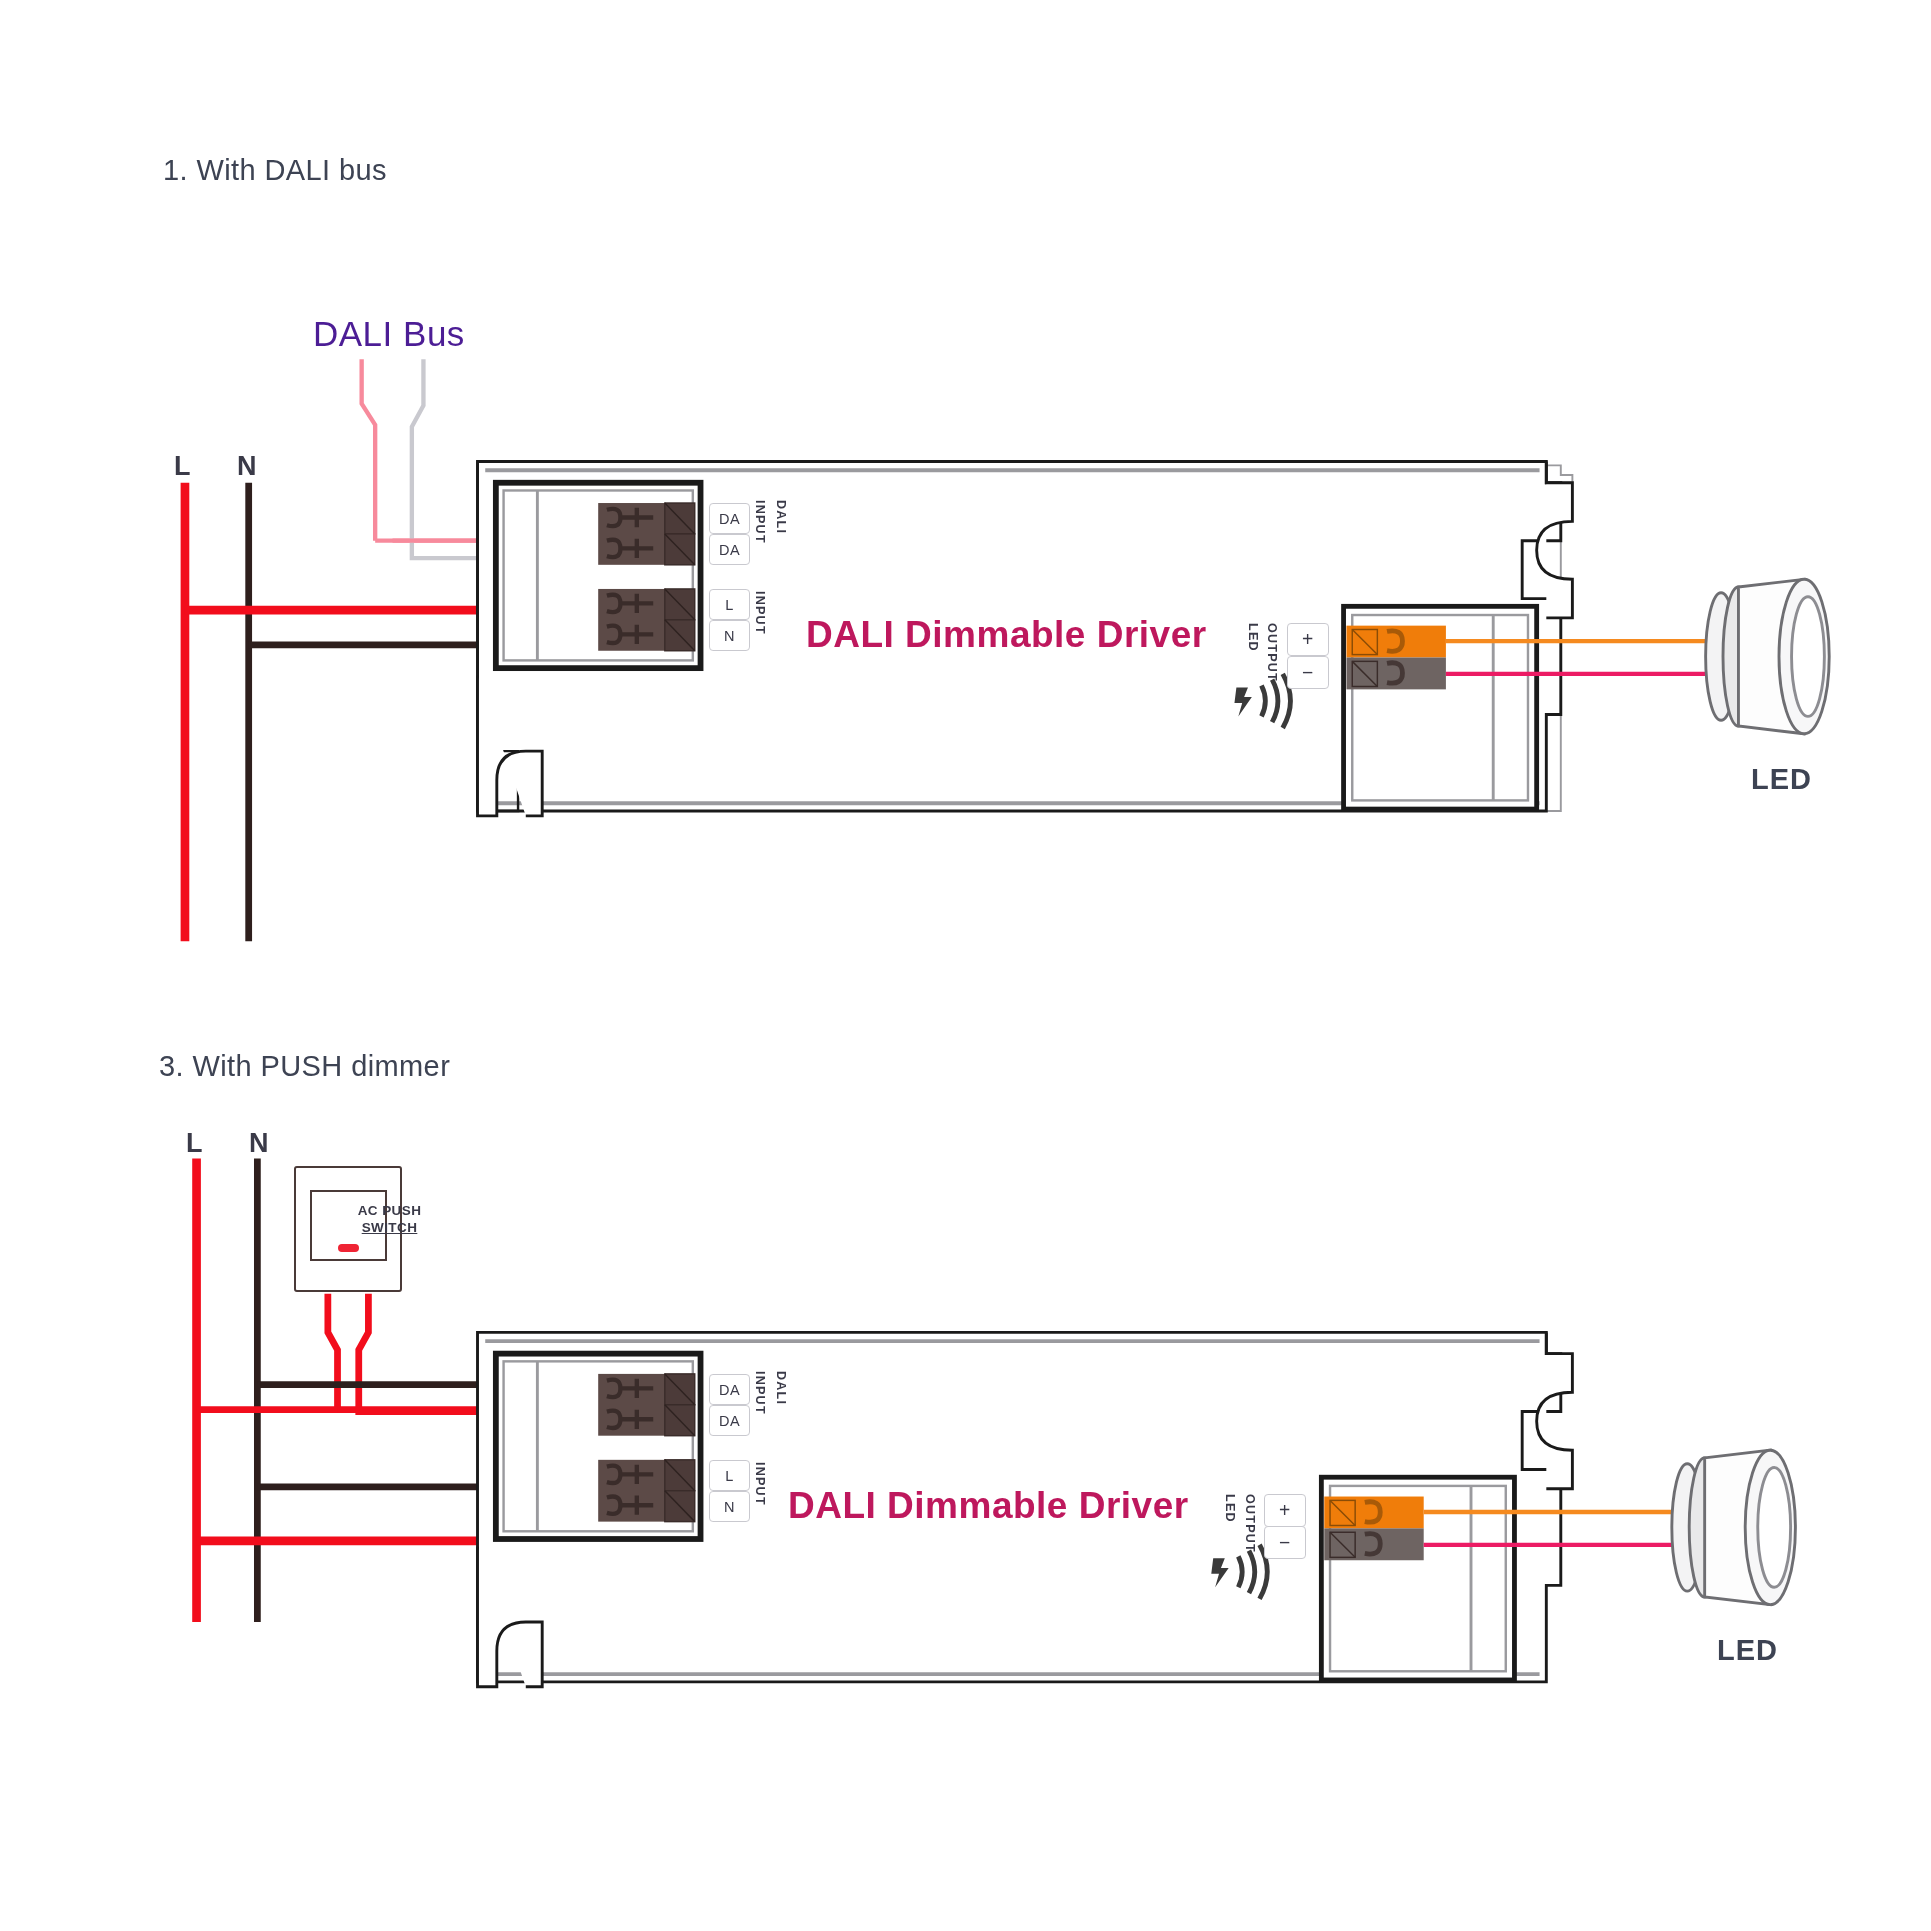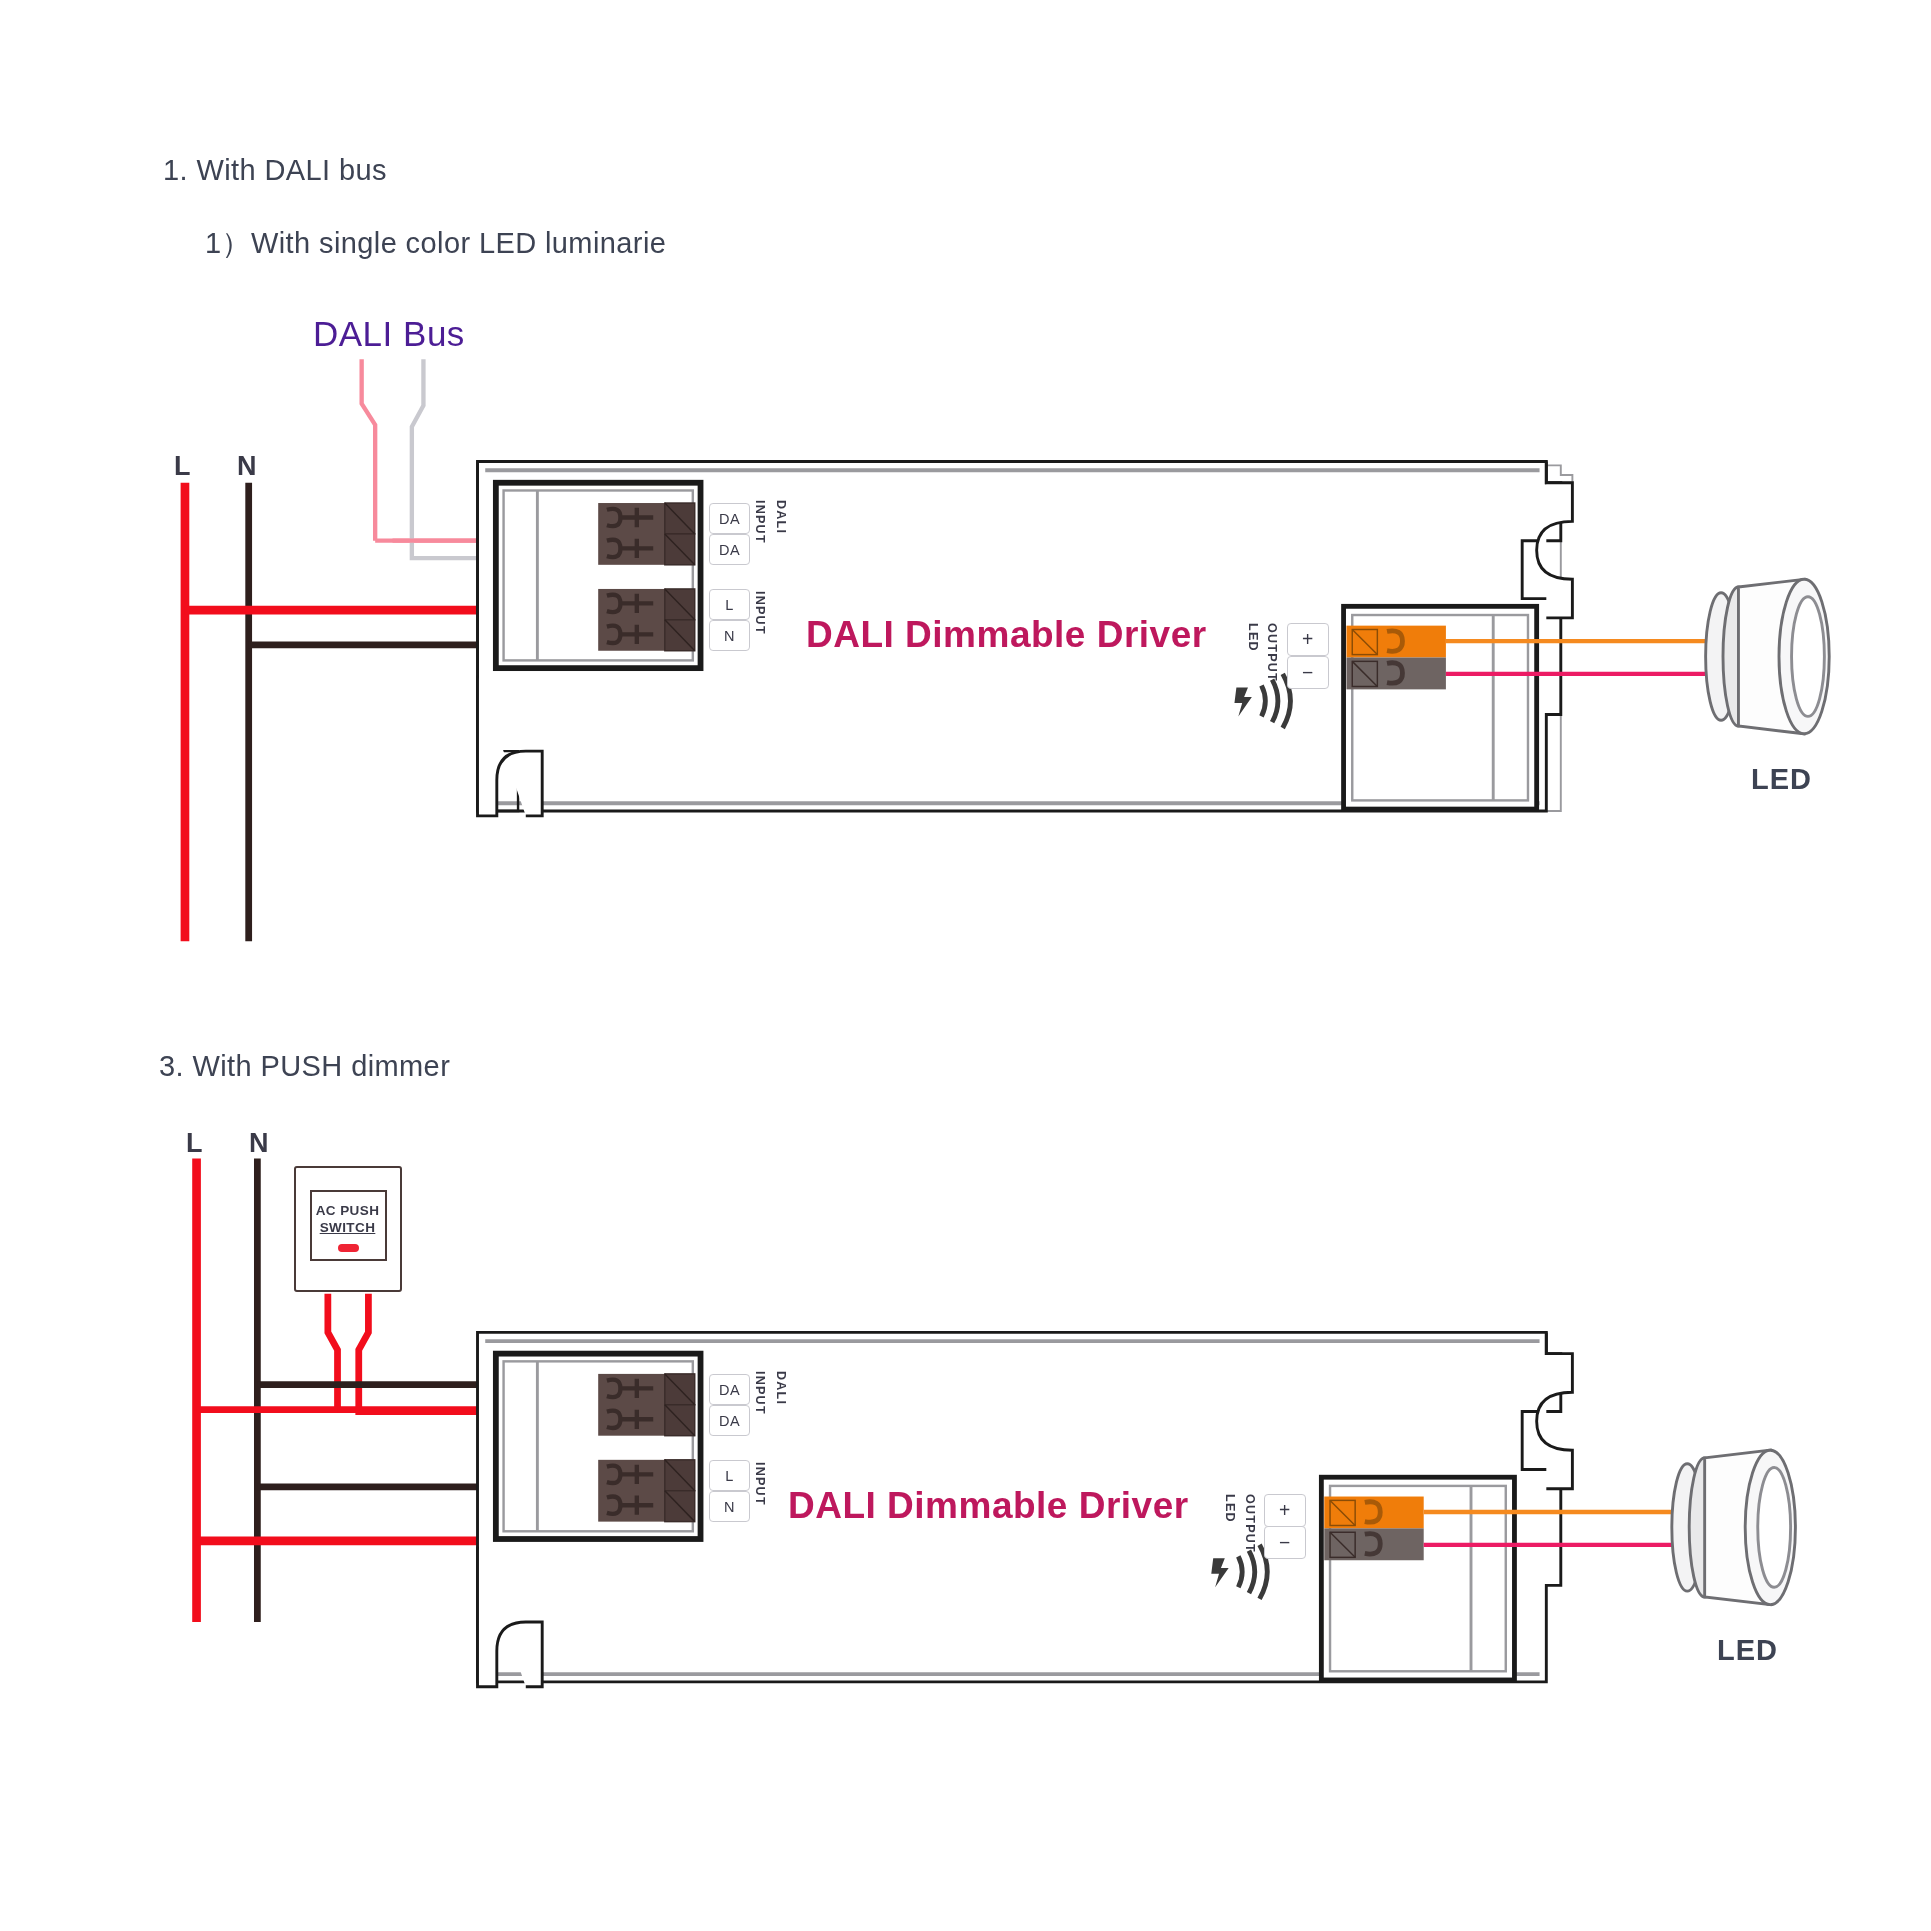--- a/index.html
+++ b/index.html
@@ -94,36 +94,36 @@
   }
   .pushText{
     position:absolute;
     font-size:13.5px;
     font-weight:700;
     color:#3a3a48;
     text-align:center;
     line-height:1.25;
     white-space:nowrap;
     letter-spacing:0.4px;
+    padding-left:42px;
   }
   .pushDot{
     position:absolute;
     background:#ef2434;
     border-radius:3.9px;
   }
   svg{position:absolute;left:0;top:0;overflow:visible;}
 </style>
 </head>
 <body>
 
 <div class="canvas">
 
   <div class="heading1" style="left:147px;top:154px;">1. With DALI bus</div>
 
-  <div class="heading2" style="left:189px;top:224px;">1）With single color LED luminarie</div>
 
   <div class="busLabel" style="left:297px;top:314px;">DALI Bus</div>
 
   <div class="phaseLabel" style="left:158px;top:451px;">L</div>
   <div class="phaseLabel" style="left:221px;top:451px;">N</div>
 
   <svg width="1931" height="1931" viewBox="0 0 2000 2000">
 
     <path d="M 358 372 L 358 418 L 372 440 L 372 560 L 372 560" fill="none" stroke="#f78a9c" stroke-width="4.5"></path>
     <path d="M 372 560 L 600 560" fill="none" stroke="#f78a9c" stroke-width="4.5"></path>

